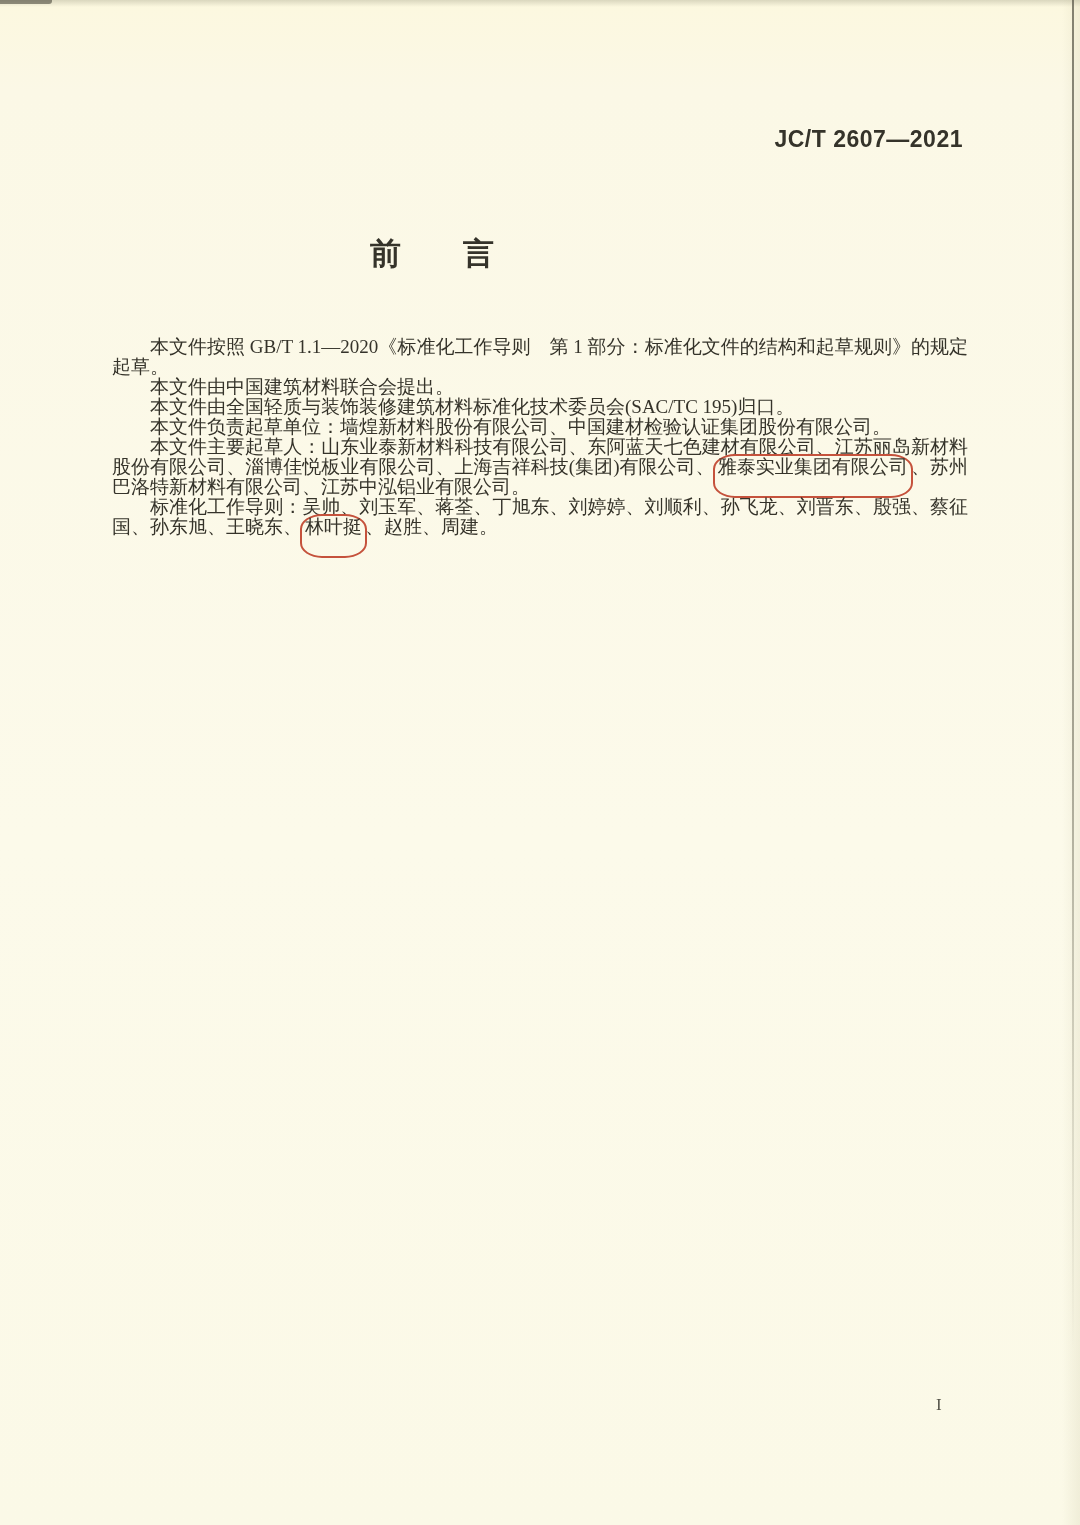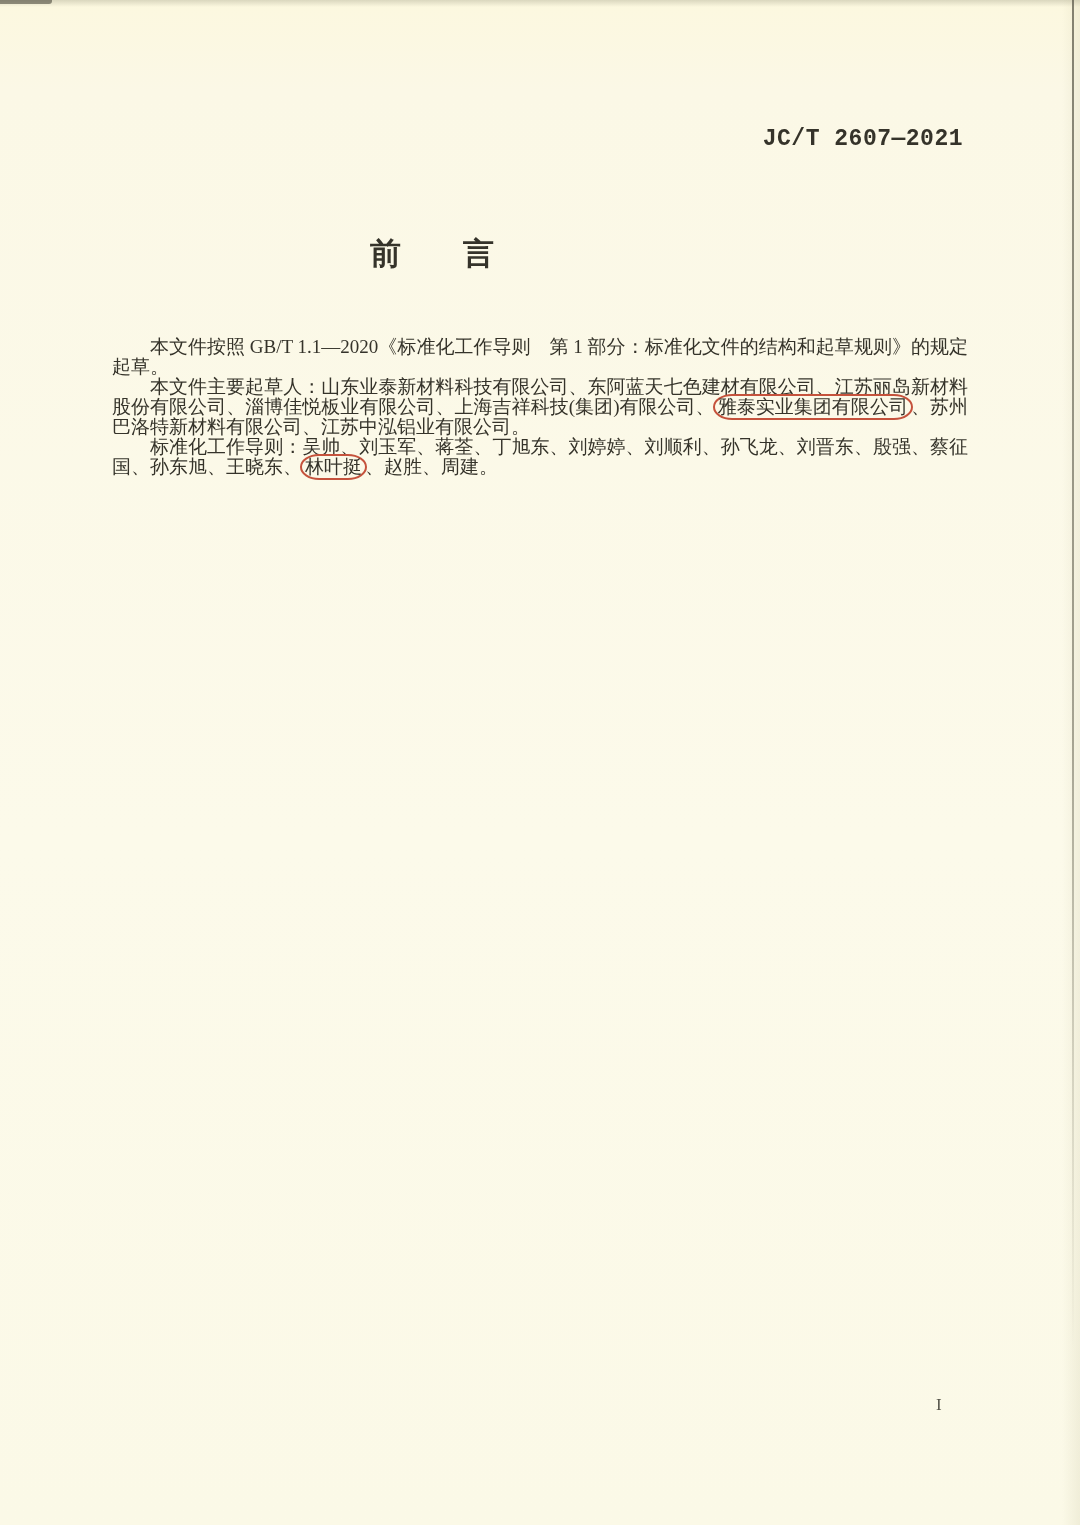--- a/index.html
+++ b/index.html
@@ -38,21 +38,21 @@
       rgba(110,108,92,0) 100%);
   }
   .edge-shade{
     position:absolute;top:0;right:0;width:18px;height:100%;
     background:linear-gradient(90deg, rgba(190,185,150,0), rgba(190,185,150,0.18));
   }
   .doc-code{
     position:absolute;top:126px;right:117px;
     font-size:23px;font-weight:bold;
     letter-spacing:0.5px;
-    font-family:Liberation Mono, monospace;
+    font-family:Liberation Sans, sans-serif;
   }
   .title{
     position:absolute;top:233px;left:0;width:864px;
     text-align:center;
     font-size:31px;font-weight:bold;
     font-family:"Liberation Sans","DejaVu Sans",sans-serif;
     color:var(--ink);
   }
   .body{
     position:absolute;top:337px;left:112px;width:856px;
@@ -61,21 +61,21 @@
     text-align-last:left;
     text-justify:inter-character;
   }
   .body p{
     text-indent:2em;
     margin:0;
   }
   .circled{
     border:2px solid var(--annotation-red);
     border-radius:22px/15px;
-    padding:0 3px 1px 3px;
+    padding:0 3px 19px 3px;
     margin:0 -2px;
   }
   .page-number{
     position:absolute;top:1395px;left:936px;
     font-size:17px;
     color:var(--page-number);
     font-family:"Liberation Serif","DejaVu Serif",serif;
   }
 </style>
 </head>
@@ -86,18 +86,21 @@
   <div class="scan-corner"></div>
   <div class="scan-edge-right"></div>
   <div class="edge-shade"></div>
 
   <div class="doc-code">JC/T 2607—2021</div>
 
   <h1 class="title">前　　言</h1>
 
   <div class="body">
       <p><span>本文件按照 GB/T 1.1—2020《标准化工作导则　第 1 部分：标准化文件的结构和起草规则》的规定起草。</span></p>
+      <p><span>本文件由中国建筑材料联合会提出。</span></p>
+      <p><span>本文件由全国轻质与装饰装修建筑材料标准化技术委员会(SAC/TC 195)归口。</span></p>
+      <p><span>本文件负责起草单位：墙煌新材料股份有限公司、中国建材检验认证集团股份有限公司。</span></p>
       <p><span>本文件主要起草人：山东业泰新材料科技有限公司、东阿蓝天七色建材有限公司、江苏丽岛新材料股份有限公司、淄博佳悦板业有限公司、上海吉祥科技(集团)有限公司、</span><span class="circled">雅泰实业集团有限公司</span><span>、苏州巴洛特新材料有限公司、江苏中泓铝业有限公司。</span></p>
       <p><span>标准化工作导则：吴帅、刘玉军、蒋荃、丁旭东、刘婷婷、刘顺利、孙飞龙、刘晋东、殷强、蔡征国、孙东旭、王晓东、</span><span class="circled">林叶挺</span><span>、赵胜、周建。</span></p>
     </div>
 
   <div class="page-number">I</div>
 </div>
 
 </body></html>

